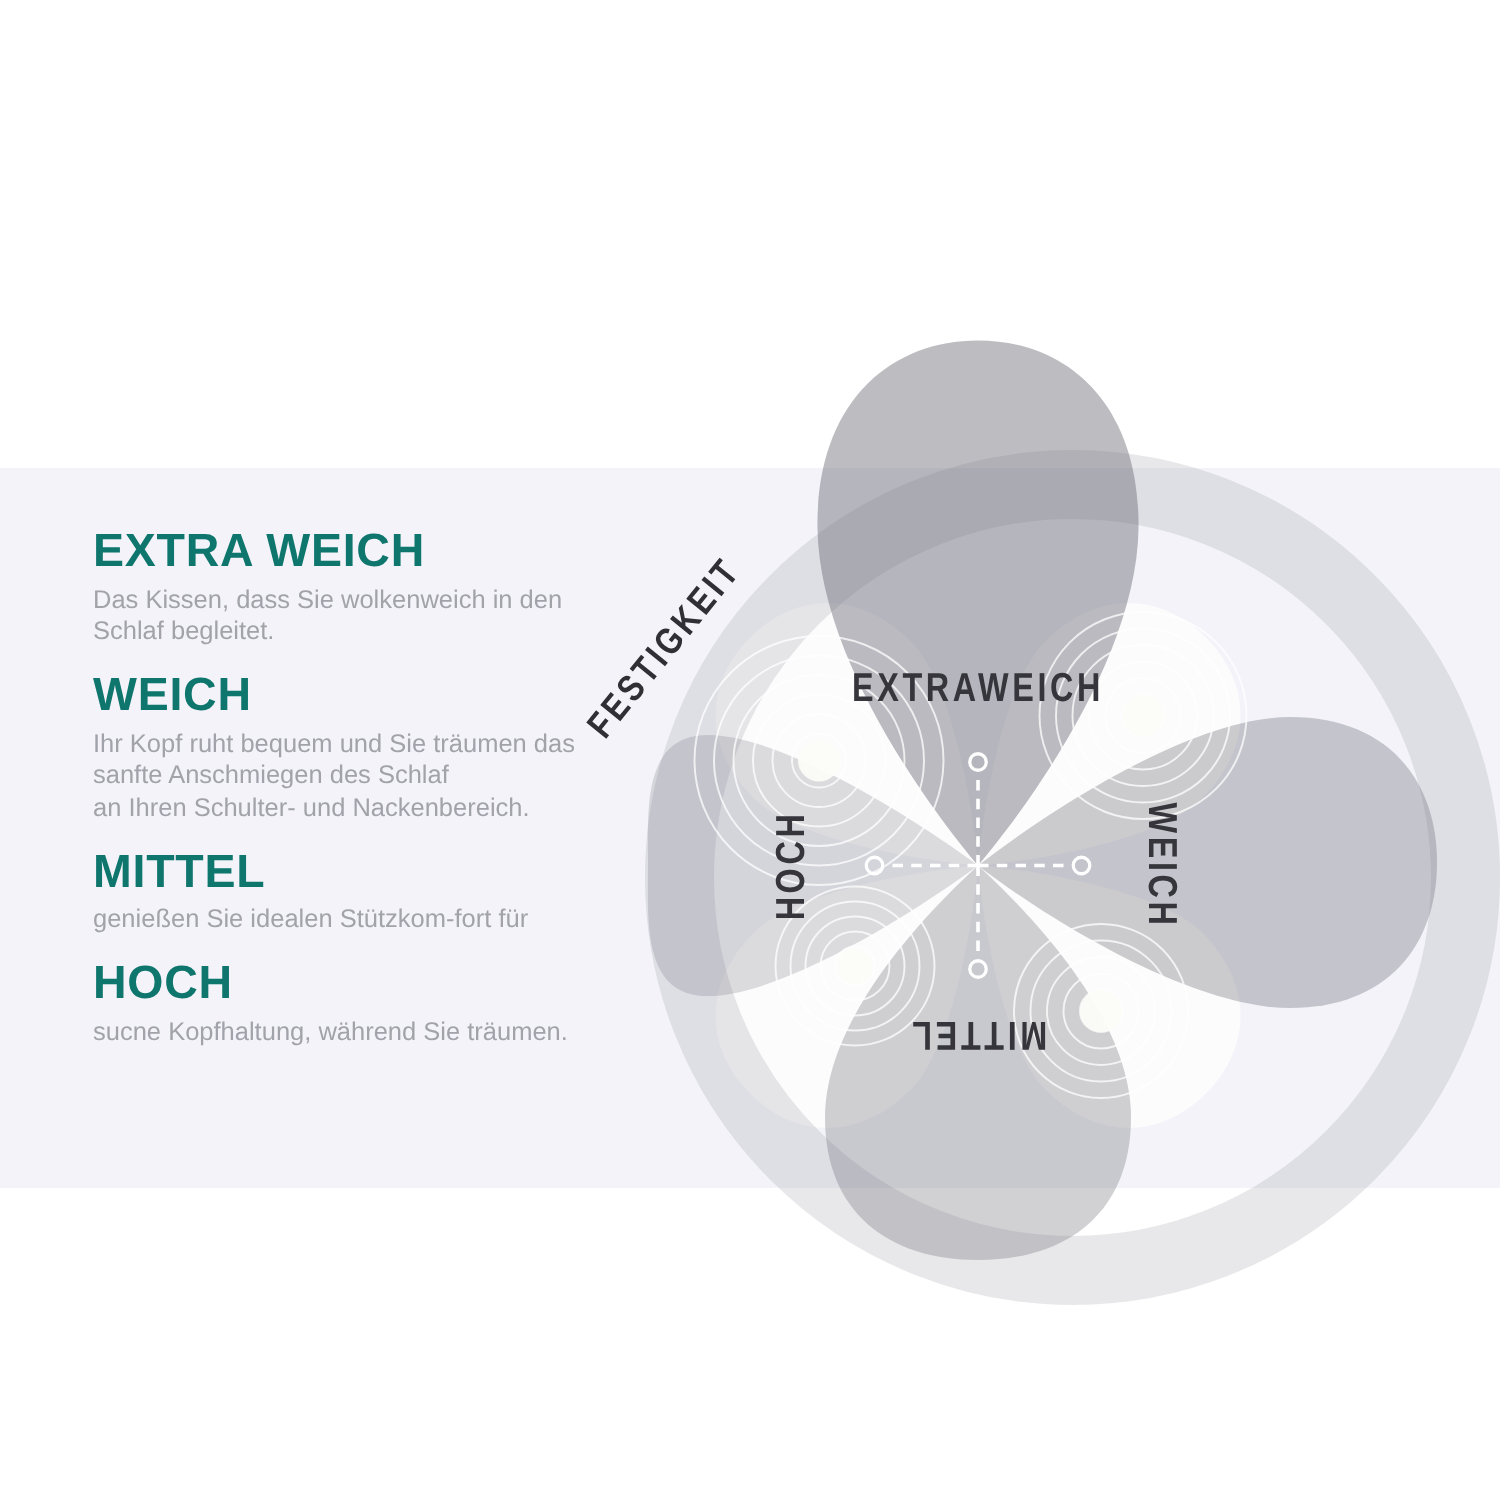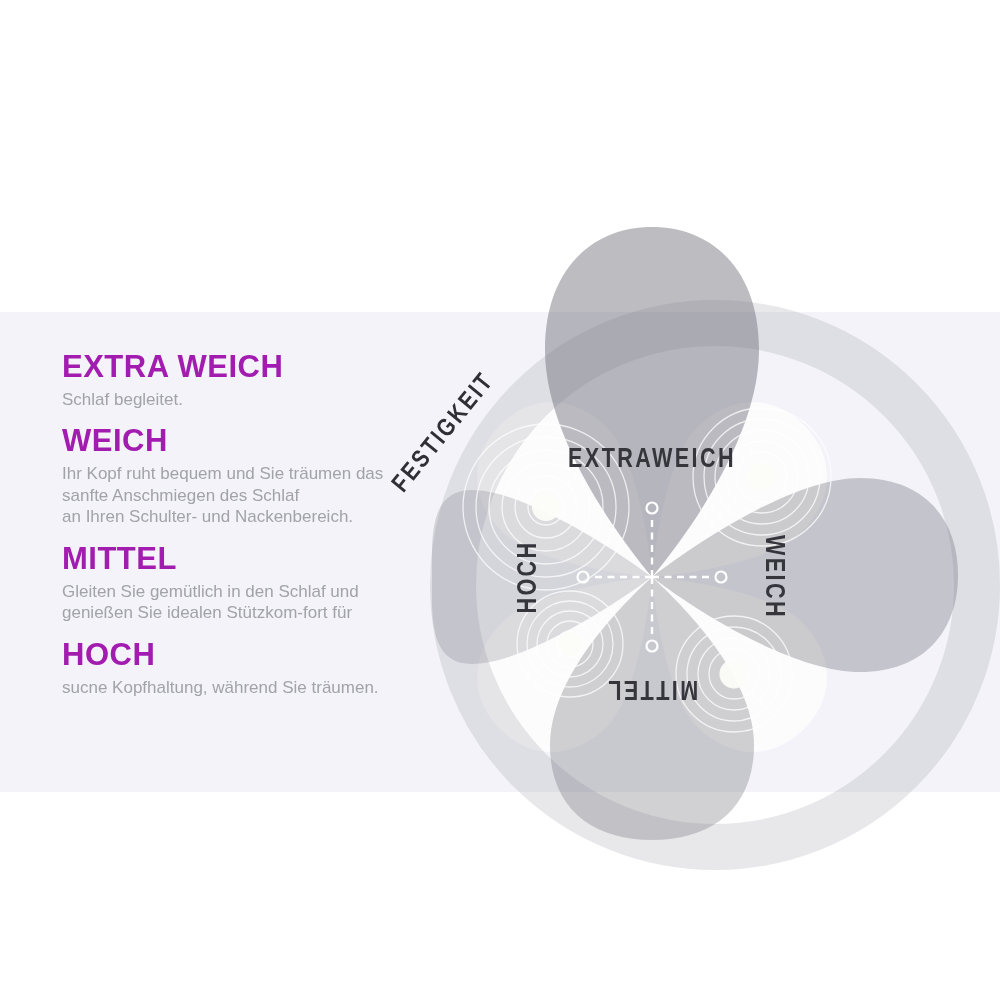--- a/index.html
+++ b/index.html
@@ -15,21 +15,21 @@
     position:absolute;left:60px;top:46px;margin:0;
     font-size:63px;font-weight:bold;letter-spacing:0px;color:#6b6ba3;
     line-height:1;
   }
   .sections{
     position:absolute;left:62px;top:351px;width:370px;
   }
   .section{margin-bottom:15px;}
   .section h2{
     margin:0 0 5px 0;font-size:31px;line-height:1.05;font-weight:bold;
-    color:#a21caf;letter-spacing:0.5px;
+    color:#0f766e;letter-spacing:0.5px;
   }
   .section p{
     margin:0;font-size:17px;line-height:1.28;color:#a2a2aa;font-weight:normal;
   }
   .section .line{display:block;}
   .diagram-svg{position:absolute;left:0;top:0;}
   .petal-label{
     font-family:"Liberation Sans", sans-serif;font-weight:bold;
     fill:#35353b;letter-spacing:3px;
   }
@@ -119,37 +119,37 @@
     <text class="petal-label" font-size="27" text-anchor="middle" transform="translate(652 681) rotate(180) scale(0.8 1)">MITTEL</text>
 
     <text class="petal-label" font-size="27" text-anchor="middle" transform="translate(536 577) rotate(-90) scale(0.8 1)">HOCH</text>
   </svg>
 
   <div class="sections">
 
     <div class="section">
       <h2>EXTRA WEICH</h2>
       <p>
+        <span class="line">Das Kissen, dass Sie wolkenweich in den</span>
         <span class="line">Schlaf begleitet.</span>
       </p>
     </div>
 
     <div class="section">
       <h2>WEICH</h2>
       <p>
         <span class="line">Ihr Kopf ruht bequem und Sie träumen das</span>
         <span class="line">sanfte Anschmiegen des Schlaf</span>
         <span class="line">an Ihren Schulter- und Nackenbereich.</span>
       </p>
     </div>
 
     <div class="section">
       <h2>MITTEL</h2>
       <p>
-        <span class="line">Gleiten Sie gemütlich in den Schlaf und</span>
         <span class="line">genießen Sie idealen Stützkom-fort für</span>
       </p>
     </div>
 
     <div class="section">
       <h2>HOCH</h2>
       <p>
         <span class="line">sucne Kopfhaltung, während Sie träumen.</span>
       </p>
     </div>

